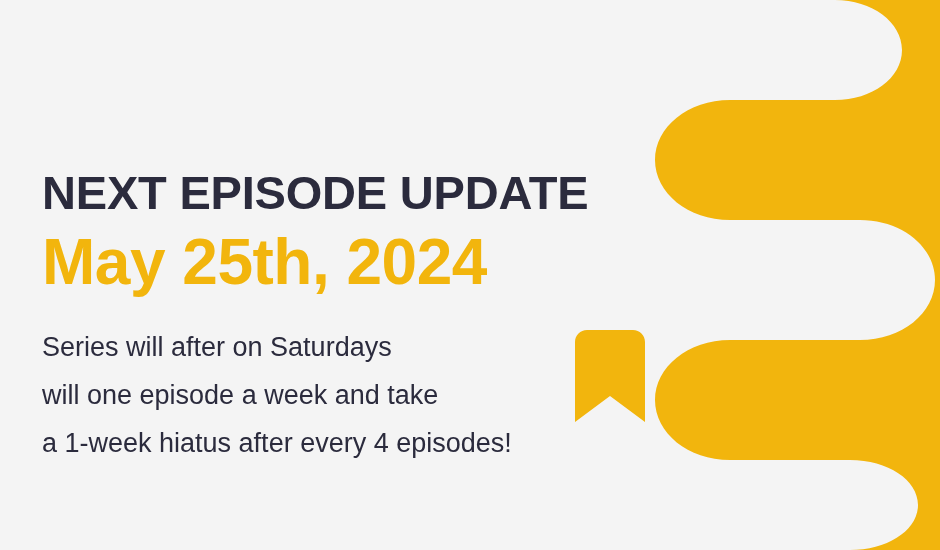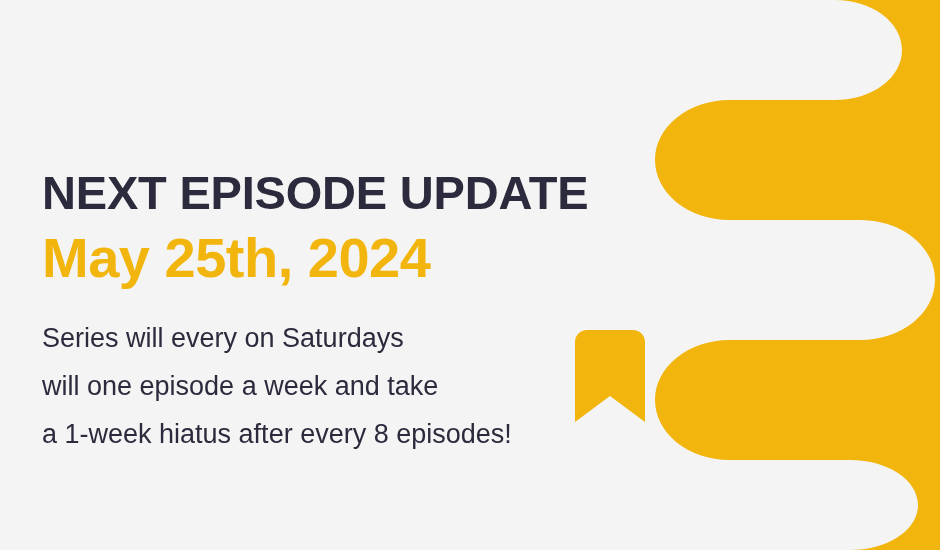--- a/index.html
+++ b/index.html
@@ -55,21 +55,21 @@
     font-weight: bold;
     letter-spacing: -0.2px;
     line-height: 1.05;
     text-transform: uppercase;
     white-space: nowrap;
   }
 
   #date-line {
     margin: 12px 0 0 0;
     color: #f2b50d;
-    font-size: 56px;
+    font-size: 64px;
     font-weight: bold;
     letter-spacing: -0.5px;
     line-height: 1.05;
     white-space: nowrap;
   }
 
   #description {
     margin: 26px 0 0 0;
     color: #2b2b3d;
     font-size: 27px;
@@ -125,20 +125,20 @@
       Z"></path>
   </svg>
 
   <div id="text-block">
 
     <h1 id="headline">NEXT EPISODE UPDATE</h1>
 
     <div id="date-line">May 25th, 2024</div>
 
     <p id="description">
-      <span class="desc-line"><span>Series will every on </span><span class="desc-strong">Saturdays</span></span>
+      <span class="desc-line"><span>Series will after on </span><span class="desc-strong">Saturdays</span></span>
       <span class="desc-line">will one episode a week and take</span>
-      <span class="desc-line">a 1-week hiatus after every 8 episodes!</span>
+      <span class="desc-line">a 1-week hiatus after every 4 episodes!</span>
     </p>
 
   </div>
 
 </div>
 
 </body></html>

